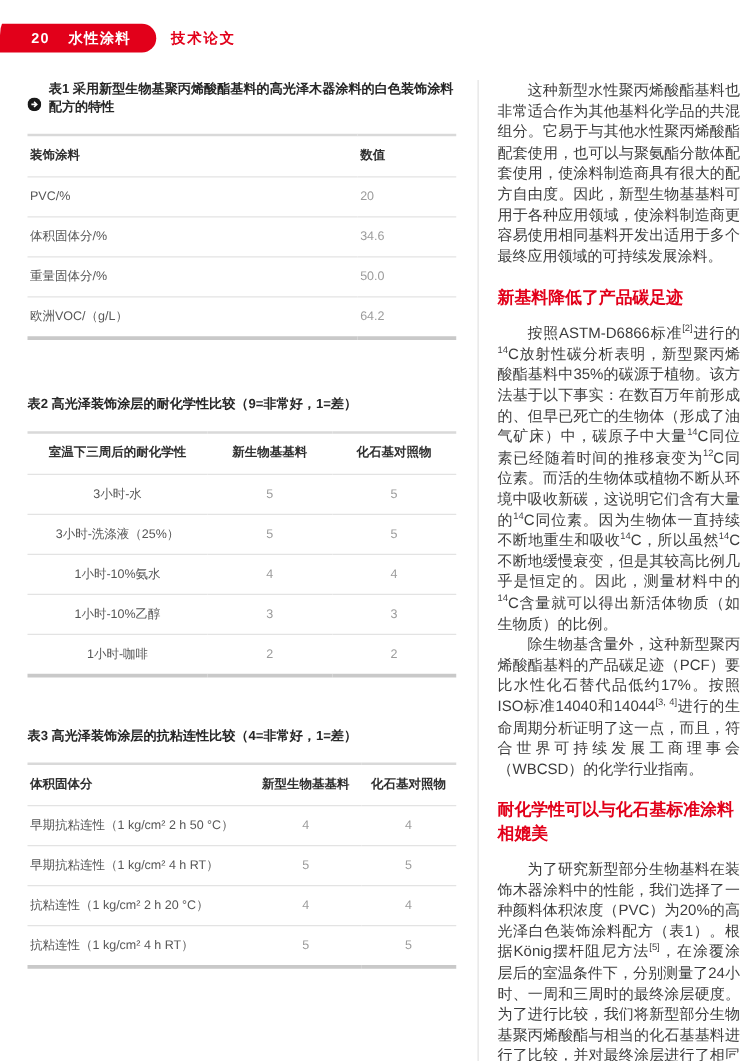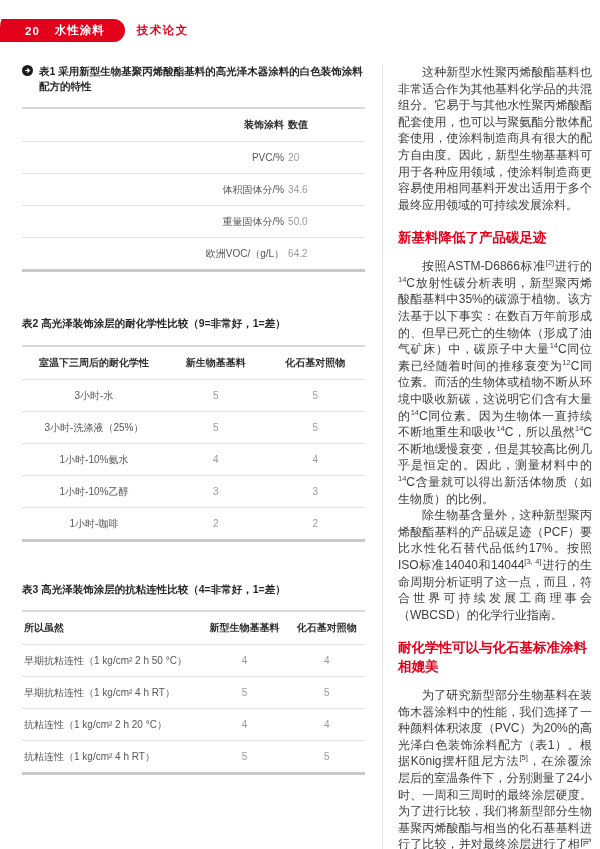--- a/index.html
+++ b/index.html
@@ -21,28 +21,28 @@
     font-size:11.5px; font-weight:bold; letter-spacing:1px;
   }
   .category { color:var(--red); font-weight:bold; font-size:11.5px; letter-spacing:1.5px; margin-left:12px;font-family:Liberation Mono, monospace; }
   
   .content { display:flex; align-items:flex-start; margin-top:22px; padding:0 8px 0 22px; }
   .col-left { width:343px; flex:none; }
   .col-right { flex:1; margin-left:17px; border-left:1px solid #e4e4e4; padding-left:15px; min-height:760px; }
   
   .t-title {
     font-size:10.5px; font-weight:bold; color:#272727; line-height:1.45;
-    margin-bottom:13px; display:flex; gap:6px; align-items:flex-start;
+    margin-bottom:13px; display:flex; gap:6px; align-items:flex-end;
   }
   .t-title .marker { flex:none; margin-top:1px; }
   .data-table { width:100%; border-collapse:collapse; border-top:2px solid #d9d9d9; border-bottom:3px solid #c9c9c9; font-size:10px; }
   .data-table th { font-weight:bold; color:#2f2f2f; padding:9px 2px; line-height:1.4; }
   .data-table td { color:#565656; padding:9px 2px; border-top:1px solid #e3e3e3; line-height:1.3; }
   .data-table td:not(:first-child) { color:#9b9b9b; }
-  table.tbl-1 th:first-child, table.tbl-1 td:first-child { text-align:right; width:77%; }
+  table.tbl-1 th:first-child, table.tbl-1 td:first-child { text-align:left; width:77%; }
   table.tbl-1 th:last-child,  table.tbl-1 td:last-child  { text-align:left;margin-left:38px; }
   table.tbl-2 th, table.tbl-2 td { text-align:center; }
   table.tbl-2 th:first-child, table.tbl-2 td:first-child { width:42%; }
   table.tbl-3 th, table.tbl-3 td { text-align:center; }
   table.tbl-3 th:first-child, table.tbl-3 td:first-child { text-align:left; width:52%; }
   .block-t2 { margin-top:44px; }
   .block-t3 { margin-top:40px; }
   
   .col-right p {
     margin:0; font-size:12px; line-height:16.6px; color:#3d3d3d;
@@ -151,21 +151,21 @@
         </table>
       </div>
 
       <div class="block-t3">
         <div class="t-title">
           <span>表3 高光泽装饰涂层的抗粘连性比较（4=非常好，1=差）</span>
         </div>
         <table class="data-table tbl-3">
           <thead>
               <tr>
-                <th>所以虽然</th>
+                <th>体积固体分</th>
                 <th>新型生物基基料</th>
                 <th>化石基对照物</th>
               </tr>
             </thead>
           <tbody>
               <tr>
                 <td>早期抗粘连性（1 kg/cm² 2 h 50 °C）</td>
                 <td>4</td>
                 <td>4</td>
               </tr>

